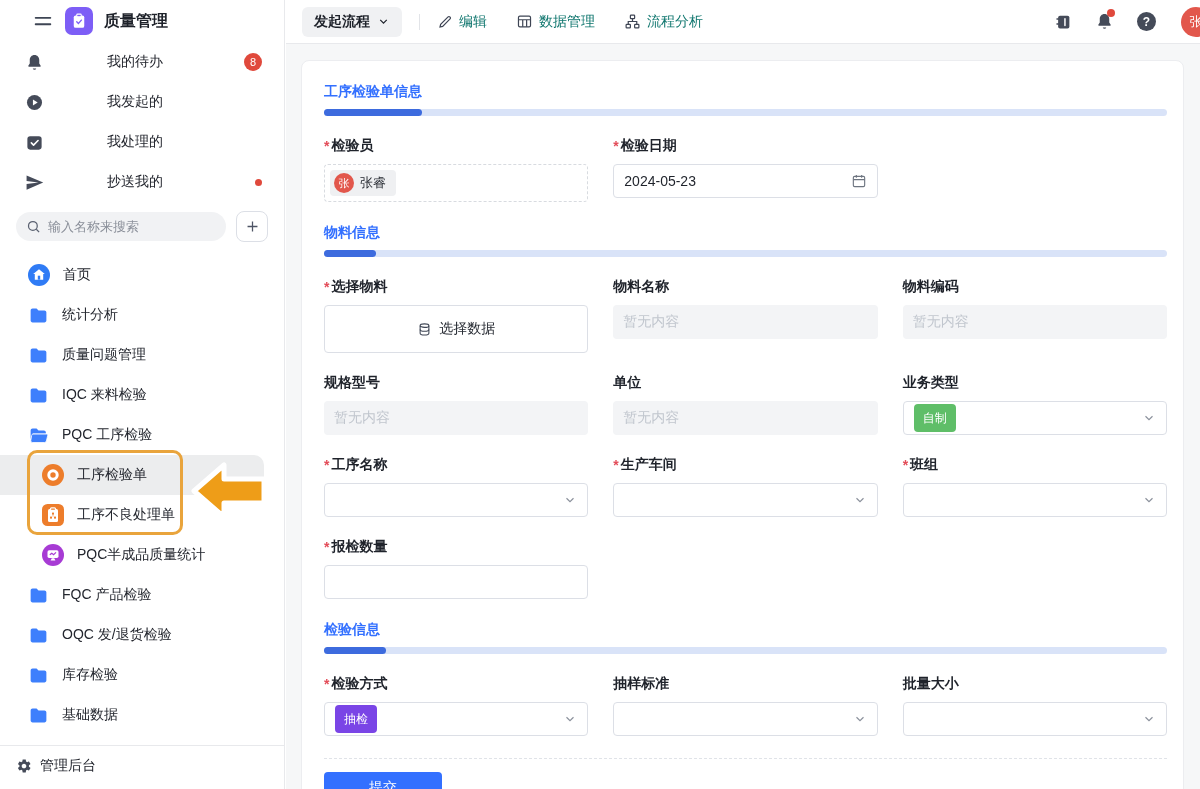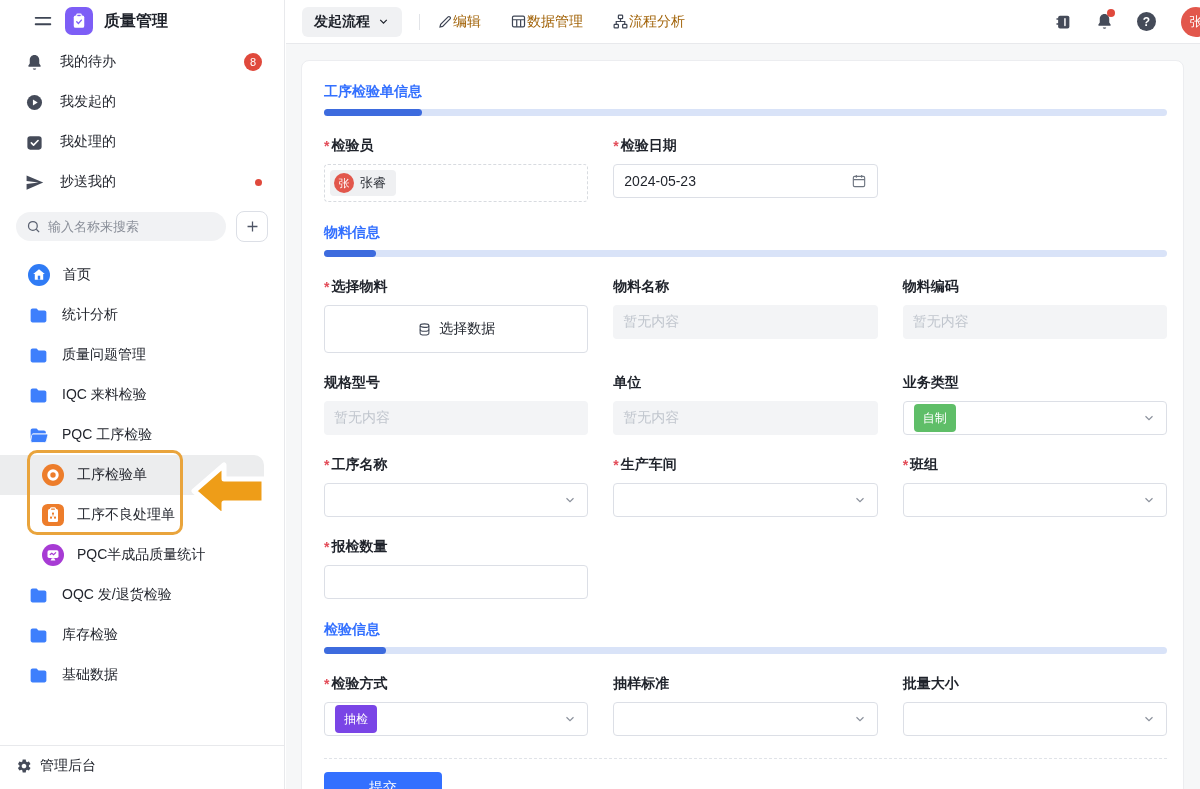--- a/index.html
+++ b/index.html
@@ -6,21 +6,21 @@
   html,body { width:1200px; height:789px; overflow:hidden; }
   body { font-family:"Liberation Sans","DejaVu Sans",sans-serif; background:#fff; position:relative; color:#23262E; }
 
   
   .sidebar { position:absolute; left:0; top:0; width:285px; height:789px; background:#fff; border-right:1px solid #E8E9EC; }
   .sb-header { display:flex; align-items:center; height:42px; padding-left:32px; gap:11px; }
   .app-icon { width:28px; height:28px; border-radius:7px; background:#7D5EF6; display:flex; align-items:center; justify-content:center; }
   .app-title { font-size:16px; font-weight:bold; color:#1E222A; }
 
   .quick-item { display:flex; align-items:center; height:40px; padding:0 22px 0 25px; gap:16px; cursor:pointer; }
-  .quick-item .lbl { font-size:14px; color:#23262E; }
+  .quick-item .lbl { font-size:14px; color:#23262E;margin-left:47px; }
   .badge { margin-left:auto; min-width:18px; height:18px; border-radius:9px; background:#E0493C; color:#fff; font-size:11px; display:flex; align-items:center; justify-content:center; padding:0 4px; }
   .reddot { margin-left:auto; width:7px; height:7px; border-radius:50%; background:#E0493C; }
 
   .search-row { display:flex; align-items:center; padding:9px 16px; gap:10px; }
   .search-pill { flex:1; height:29px; background:#F1F2F4; border-radius:15px; display:flex; align-items:center; padding:0 10px; gap:7px; }
   .search-pill input { border:none; outline:none; background:transparent; font-size:13px; color:#23262E; width:100%; font-family:inherit; }
   .search-pill input::placeholder { color:#8A8F99; }
   .plus-btn { width:32px; height:31px; background:#fff; border:1px solid #DCDFE6; border-radius:8px; display:flex; align-items:center; justify-content:center; cursor:pointer; }
 
   .menu { margin-top:4px; }
@@ -31,21 +31,21 @@
 
   
   .ann-box { position:absolute; left:27px; top:450px; width:156px; height:85px; border:3px solid #E9A43C; border-radius:10px; pointer-events:none; z-index:6; }
   .ann-arrow { position:absolute; left:190px; top:458px; z-index:6; pointer-events:none; }
 
   
   .main { position:absolute; left:286px; top:0; width:914px; height:789px; background:#F6F7F8; }
   .toolbar { position:relative; height:44px; background:#fff; border-bottom:1px solid #E8E9EC; display:flex; align-items:center; padding:0 16px; }
   .start-btn { display:flex; align-items:center; gap:7px; background:#F0F1F3; border-radius:6px; height:30px; padding:0 12px; font-weight:bold; font-size:14px; color:#1E222A; cursor:pointer; }
   .tb-divider { width:1px; height:16px; background:#E2E4E8; margin:0 17px; }
-  .tb-action { display:flex; align-items:center; font-size:14px; color:#a16207; margin-right:29px; cursor:pointer; }
+  .tb-action { display:flex; align-items:center; gap:6px; font-size:14px; color:#0f766e; margin-right:29px; cursor:pointer; }
   .tb-right { margin-left:auto; display:flex; align-items:center; gap:23px; margin-right:28px; }
   .bell-wrap { position:relative; display:flex; }
   .bell-dot { position:absolute; right:-1px; top:-3px; width:8px; height:8px; border-radius:50%; background:#E0493C; }
   .help-circle { width:19px; height:19px; border-radius:50%; background:#454B59; color:#fff; font-size:12px; font-weight:bold; display:flex; align-items:center; justify-content:center; }
   .tb-avatar { position:absolute; right:-11px; top:7px; width:30px; height:30px; border-radius:50%; background:#E2574C; color:#fff; font-size:13px; display:flex; align-items:center; justify-content:center; }
 
   .content { position:absolute; top:44px; left:0; width:914px; height:745px; }
   .card { position:absolute; left:15px; top:16px; width:883px; height:745px; background:#fff; border:1px solid #ECEDF0; border-radius:8px; padding:0 16px 0 22px; }
 
   .sec-title { margin-top:22px; font-size:14px; font-weight:bold; color:#3370FF; }
@@ -231,20 +231,28 @@
         </span>
       <span>PQC半成品质量统计</span>
     </div>
 
     <div class="menu-item">
       <span style="display:flex;">
           <svg viewBox="0 0 24 24" width="21" height="21">
             <path d="M3 6.2C3 5 4 4 5.2 4h4.6l2.2 2.2h6.8C20 6.2 21 7.2 21 8.4v9.4c0 1.2-1 2.2-2.2 2.2H5.2C4 20 3 19 3 17.8V6.2z" fill="#3D7FFC"></path>
           </svg>
         </span>
+      <span>FQC 产品检验</span>
+    </div>
+    <div class="menu-item">
+      <span style="display:flex;">
+          <svg viewBox="0 0 24 24" width="21" height="21">
+            <path d="M3 6.2C3 5 4 4 5.2 4h4.6l2.2 2.2h6.8C20 6.2 21 7.2 21 8.4v9.4c0 1.2-1 2.2-2.2 2.2H5.2C4 20 3 19 3 17.8V6.2z" fill="#3D7FFC"></path>
+          </svg>
+        </span>
       <span>OQC 发/退货检验</span>
     </div>
     <div class="menu-item">
       <span style="display:flex;">
           <svg viewBox="0 0 24 24" width="21" height="21">
             <path d="M3 6.2C3 5 4 4 5.2 4h4.6l2.2 2.2h6.8C20 6.2 21 7.2 21 8.4v9.4c0 1.2-1 2.2-2.2 2.2H5.2C4 20 3 19 3 17.8V6.2z" fill="#3D7FFC"></path>
           </svg>
         </span>
       <span>库存检验</span>
     </div>

